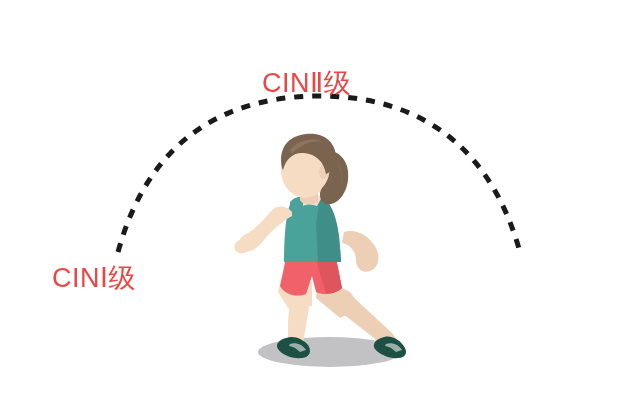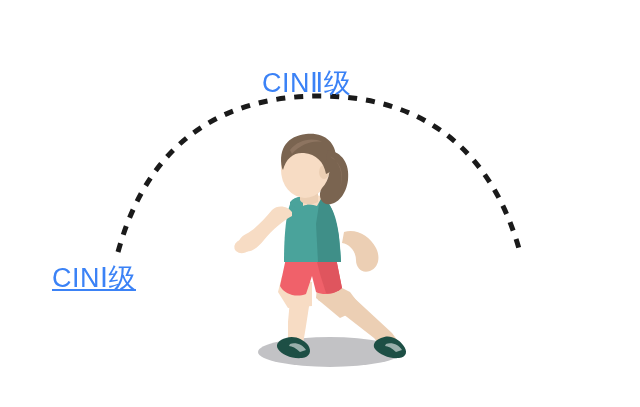--- a/index.html
+++ b/index.html
@@ -19,32 +19,31 @@
   }
   #arc-layer {
     position: absolute;
     left: 0;
     top: 0;
     width: 640px;
     height: 407px;
   }
   .stage-label {
     position: absolute;
-    color: #3b82f6;
+    color: #ef4444;
     font-size: 27px;
     font-weight: 400;
     letter-spacing: 0.5px;
     white-space: nowrap;
     line-height: 1;
     font-family: "Liberation Sans", "DejaVu Sans", sans-serif;
   }
   #label-cin1 {
     left: 52px;
     top: 265px;
-    text-decoration: underline;
   }
   #label-cin2 {
     left: 262px;
     top: 70px;
   }
   #label-cin3 {
     left: 474px;
     top: 270px;
   }
   #runner-layer {

